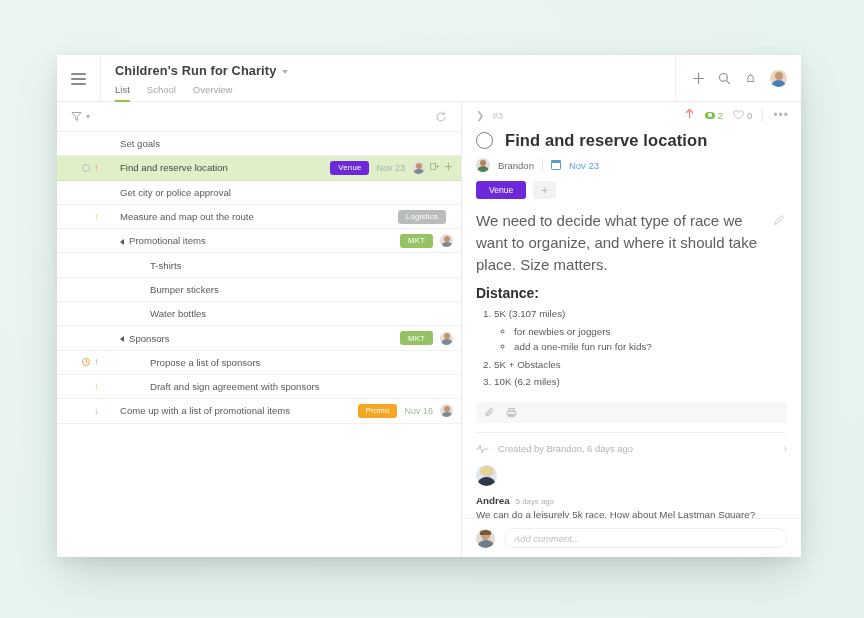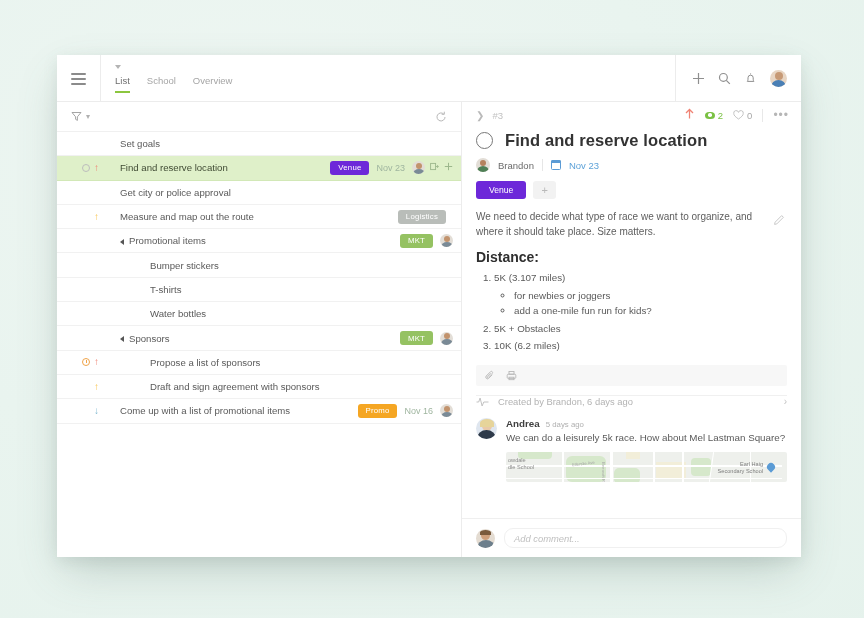--- a/index.html
+++ b/index.html
@@ -177,44 +177,44 @@
 
   .tagrow { display: flex; align-items: center; gap: 7px; margin-top: 9px; }
   .tag-lg { font-size: 8.6px; padding: 4px 13px; border-radius: 3px; color: #fff; }
   .tag-add {
     font-size: 11px; color: #b9b9b9; background: #f2f2f2;
     border-radius: 3px; padding: 2px 8px; line-height: 14px;
   }
 
   .desc-wrap { display: flex; margin-top: 11px; gap: 10px; }
   .desc { flex: 1; min-width: 0; }
-  .desc p { font-size: 10px; color: #5e5e5e; line-height: 1.45; }
+  .desc p { font-size: 15px; color: #5e5e5e; line-height: 1.45; }
   .desc h3 { font-size: 14px; color: #2f2f2f; margin: 10px 0 6px; font-weight: 700; }
   .desc ol { margin-left: 18px; }
   .desc ol > li {
     font-size: 9.8px; color: #5a5a5a; line-height: 1.5; margin-bottom: 2px;
   }
   .desc ul { list-style: circle; margin: 2px 0 4px 20px; }
   .desc ul > li { font-size: 9.8px; color: #5a5a5a; line-height: 1.55; }
   .pencil { width:14px; flex:none; color:#c9c9c9; padding-top:2px; }
 
   .attachbar {
     background:#f7f7f7; height: 21px; border-radius: 2px;
     display:flex; align-items:center; gap:11px; padding: 0 8px; margin-top: 10px;
   }
   .attachbar span { color:#b4b4b4; display:flex; align-items:center; }
 
   .activity {
     display:flex; align-items:center; gap:9px;
-    border-top:1px solid #f0f0f0; margin-top: 9px; 
+    border-top:1px solid #f0f0f0; margin-top: 9px; padding-top: 10px;
   }
   .act-text { font-size: 9.4px; color: #b3b3b3; }
   .act-chev { margin-left:auto; color:#c5c5c5; font-size: 10px; }
 
-  .comment { display:flex; gap:9px; margin-top: 11px; }
+  .comment { display:flex; gap:9px; margin-top: 11px; flex-direction: column; }
   .cmt-body { flex:1; min-width:0; }
   .cmt-head { display:flex; align-items:baseline; gap:6px; }
   .cmt-name { font-size: 9.8px; color:#3f3f3f; font-weight:700; }
   .cmt-time { font-size: 7.8px; color:#b0b0b0; }
   .cmt-text { font-size: 9.8px; color:#5a5a5a; line-height:1.45; margin-top:2px; }
 
   .map {
     margin-top: 6px; height: 30px; border-radius: 2px; overflow: hidden;
     position: relative; background: #eef0ec;
   }
@@ -252,20 +252,21 @@
   <div class="topbar">
     <div class="hamburger-cell">
       <div class="hamburger">
         <i></i>
           <i></i>
           <i></i>
       </div>
     </div>
     <div class="titlewrap">
       <div class="proj-title-row">
+        <span class="proj-title">Children's Run for Charity</span>
         <span class="caret-dn"></span>
       </div>
       <div class="tabs">
         <div class="tab active">List</div>
         <div class="tab">School</div>
         <div class="tab">Overview</div>
       </div>
     </div>
     <div class="topright">
       <span class="ticon">
@@ -349,26 +350,26 @@
             <div class="gutter"></div>
             <div class="rowtitle ind1"><span class="disc"></span><span>Promotional items</span></div>
             <span class="tag tag-mkt">MKT</span>
             <span class="avatar" style="width: 13px; height: 13px; background: rgb(227, 222, 215); flex: 0 0 auto;">
               <i class="head" style="left:3.5px;top:1.5px;width:6px;height:6px;background:#c2936d"></i>
               <i class="body" style="left:0.5px;top:7.5px;width:12px;height:7px;background:#7a8a96"></i>
             </span>
           </div>
           <div class="row">
             <div class="gutter"></div>
+            <div class="rowtitle ind2"><span>T-shirts</span></div>
+            <span style="width: 0px; flex: 0 0 auto;"></span>
+          </div>
+          <div class="row">
+            <div class="gutter"></div>
             <div class="rowtitle ind2"><span>Bumper stickers</span></div>
-            <span style="width: 0px; flex: 0 0 auto;"></span>
-          </div>
-          <div class="row">
-            <div class="gutter"></div>
-            <div class="rowtitle ind2"><span>T-shirts</span></div>
             <span style="width: 0px; flex: 0 0 auto;"></span>
           </div>
           <div class="row">
             <div class="gutter"></div>
             <div class="rowtitle ind2"><span>Water bottles</span></div>
             <span style="width: 0px; flex: 0 0 auto;"></span>
           </div>
           <div class="row">
             <div class="gutter"></div>
             <div class="rowtitle ind1"><span class="disc"></span><span>Sponsors</span></div>

